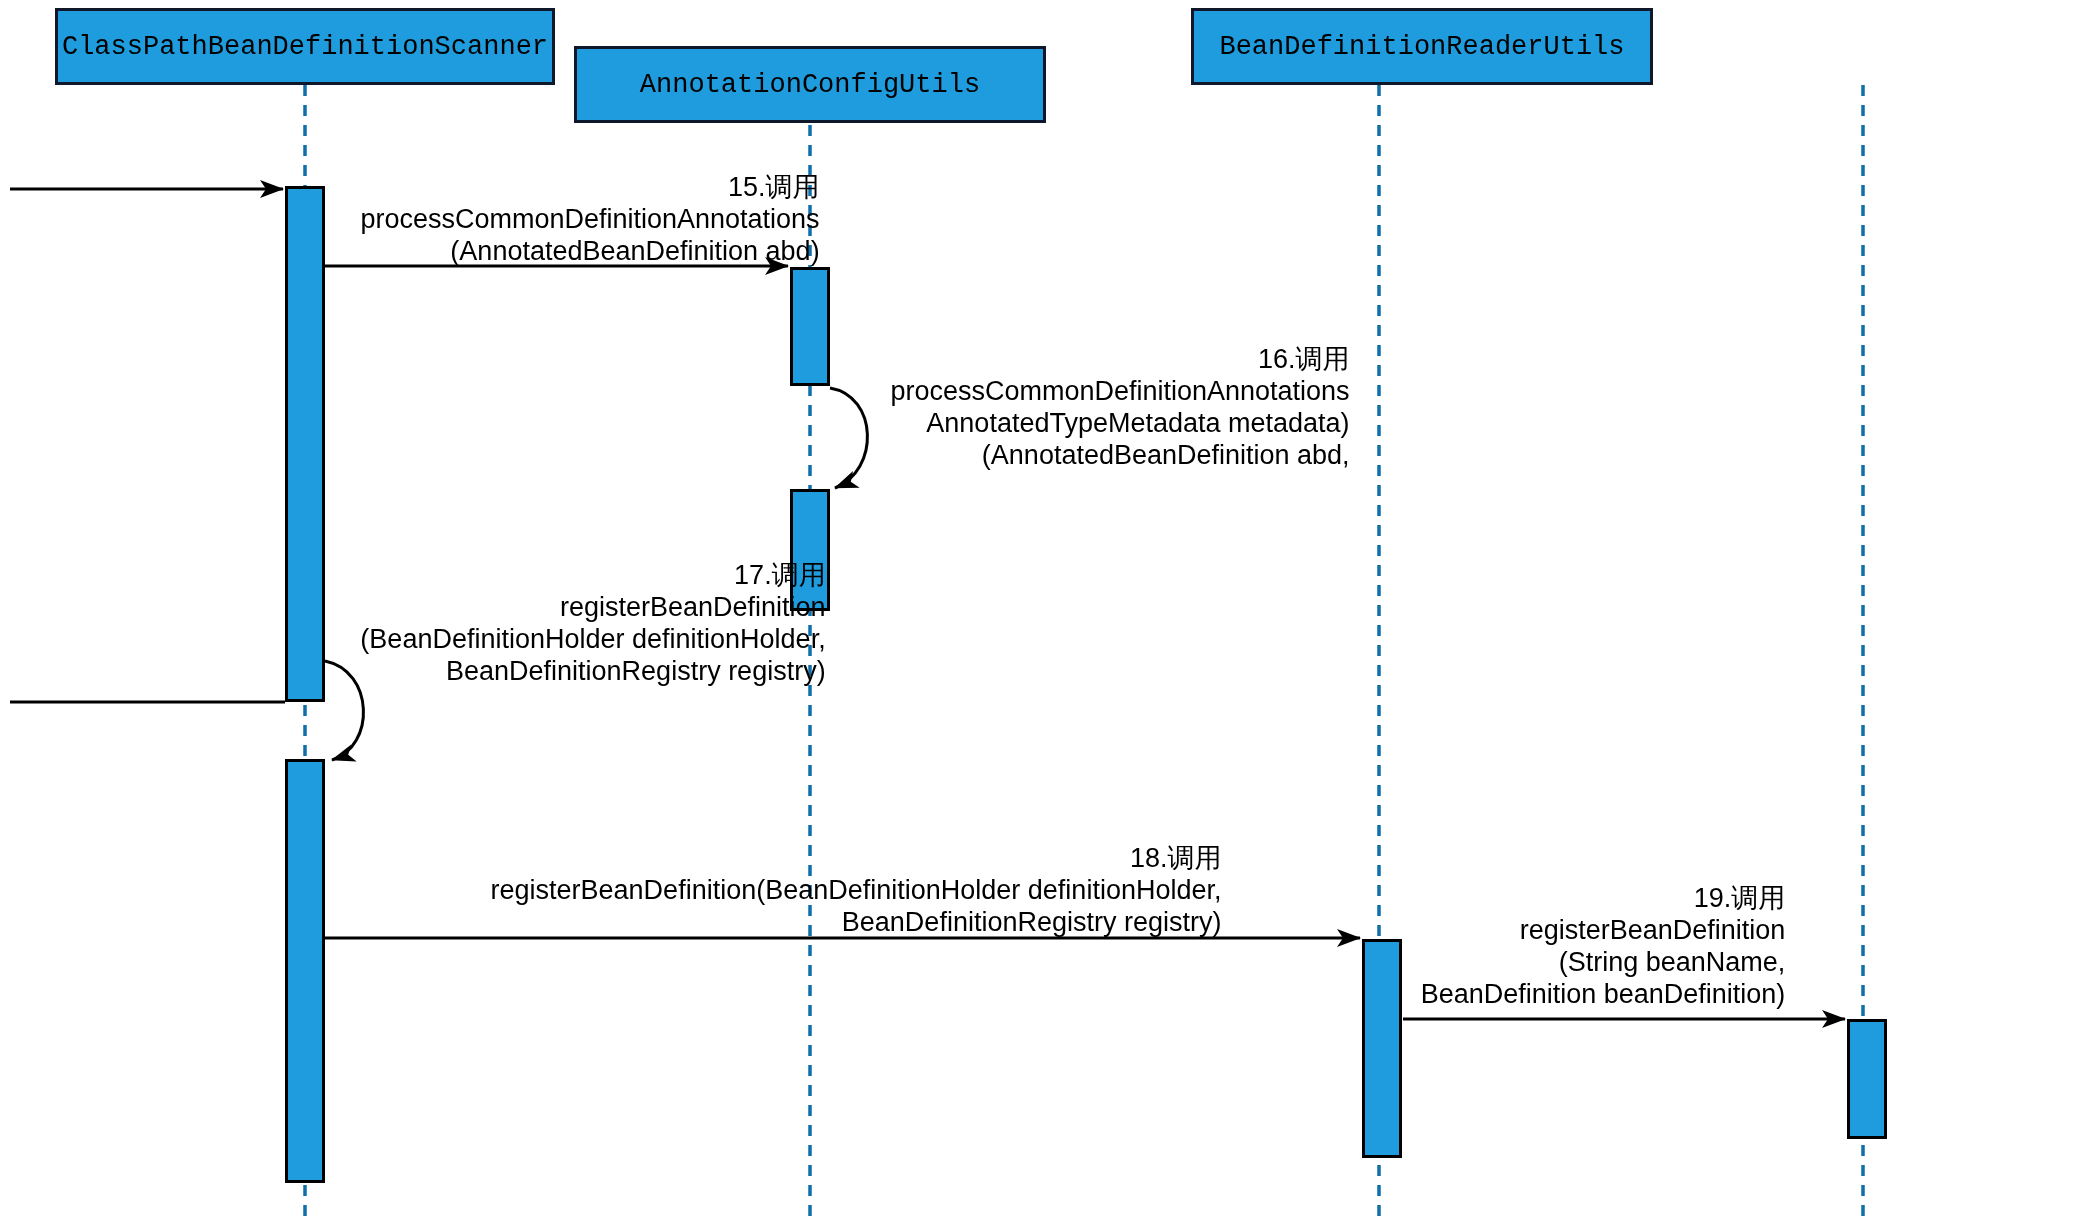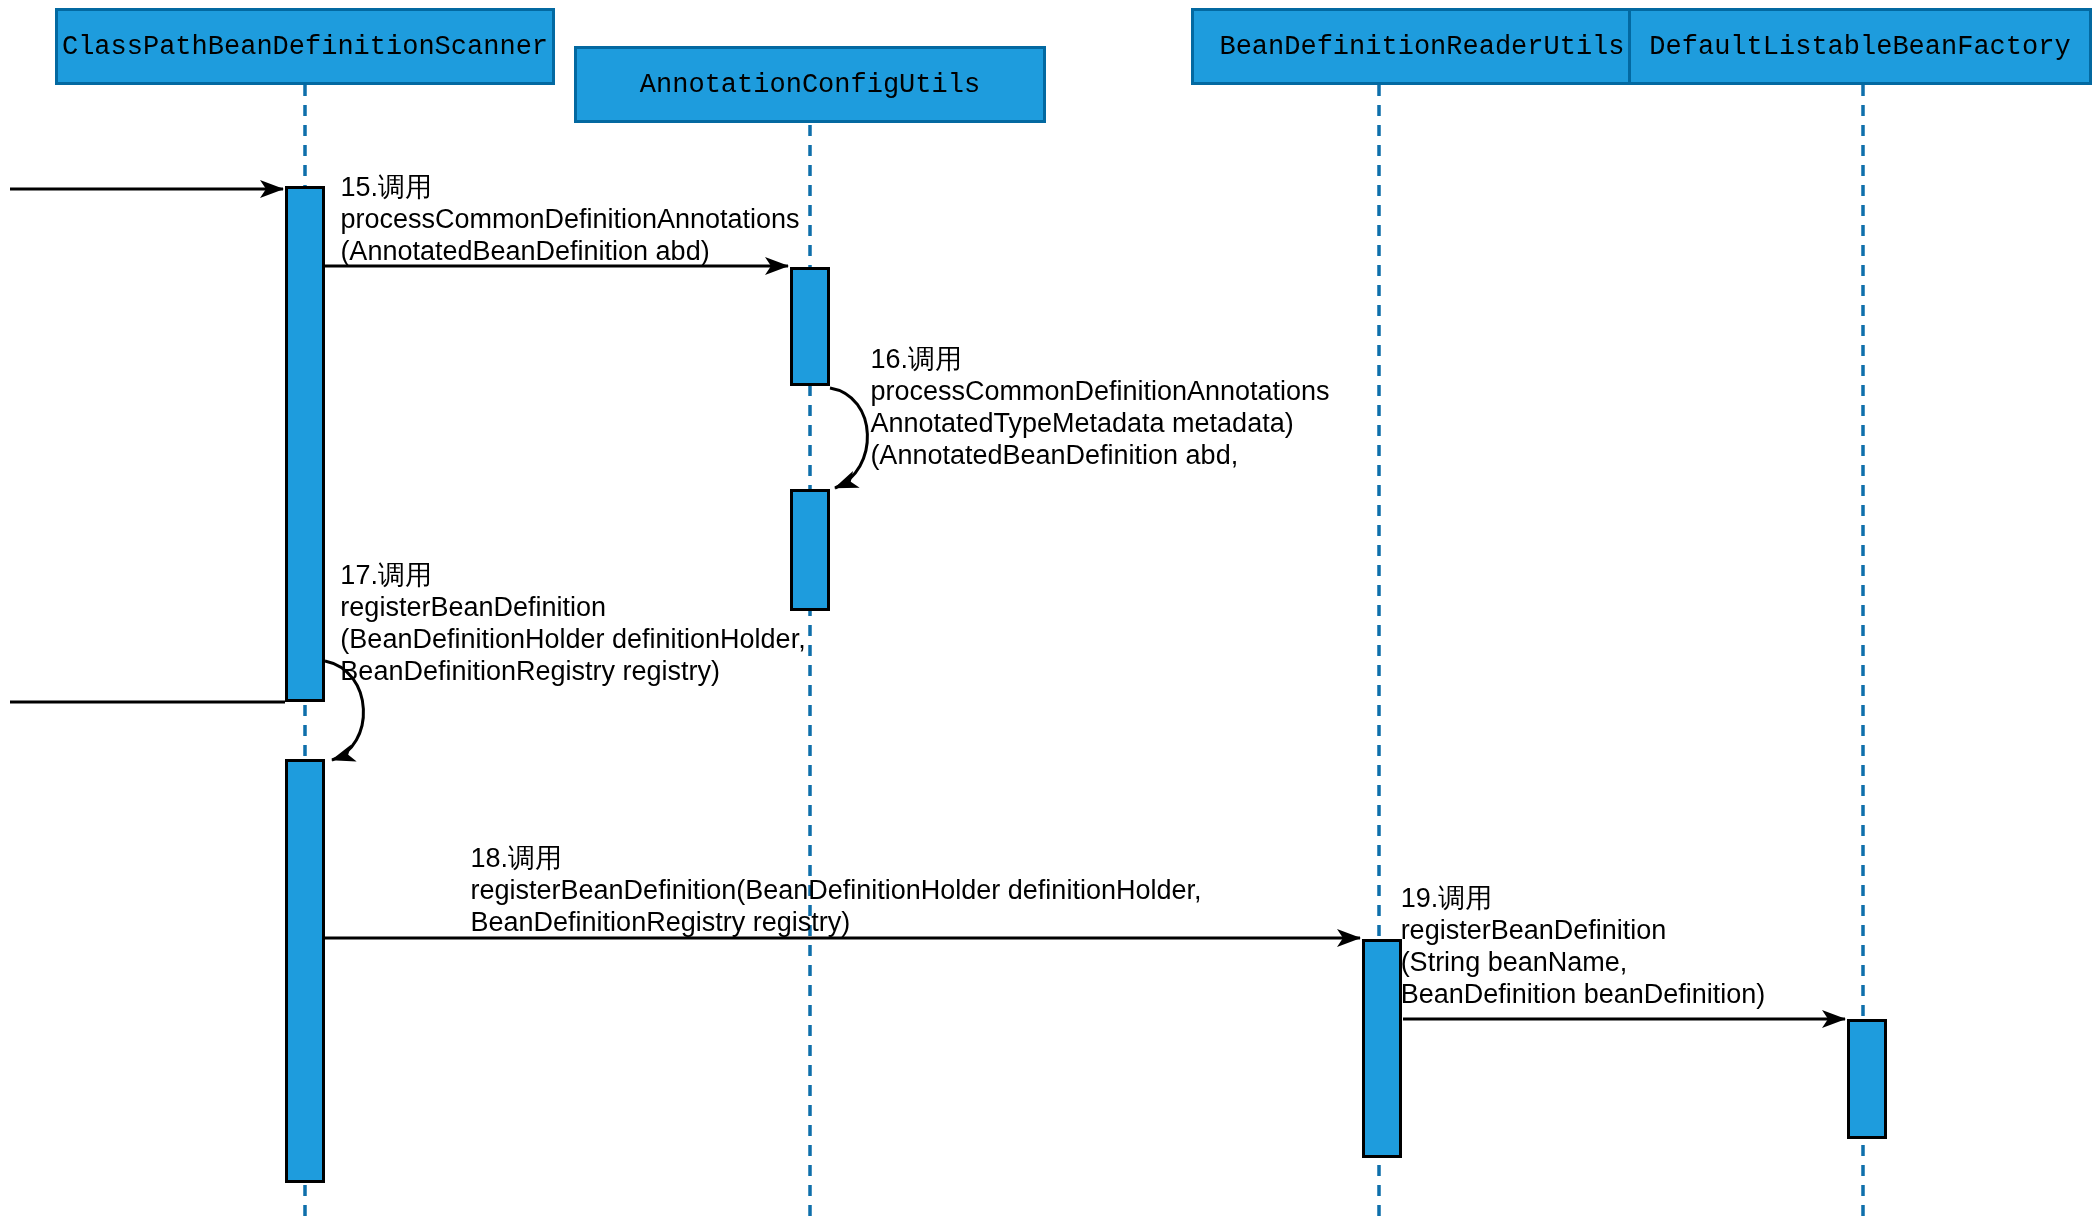--- a/index.html
+++ b/index.html
@@ -19,21 +19,21 @@
   
   .pbox {
     position: absolute;
     top: 8px;
     height: 77px;
     box-sizing: border-box;
     display: flex;
     align-items: center;
     justify-content: center;
     background: #1e9cdd;
-    border: 3px solid #0369a1;
+    border: 3px solid #0f172a;
     font-family: "Liberation Mono", monospace;
     font-size: 27px;
     color: #000000;
     white-space: nowrap;
     z-index: 3;
   }
   #p1 { left: 55px;   width: 500px; }
   #p2 { left: 574px;  width: 472px; margin-top: 38px; }
   #p3 { left: 1191px; width: 462px; }
   #p4 { left: 1628px; width: 464px; }
@@ -51,26 +51,27 @@
   #bar-s2 { left: 285px;  top: 759px;  height: 424px; }
   #bar-a1 { left: 790px;  top: 267px;  height: 119px; }
   #bar-a2 { left: 790px;  top: 489px;  height: 122px; }
   #bar-r1 { left: 1362px; top: 939px;  height: 219px; }
   #bar-f1 { left: 1847px; top: 1019px; height: 120px; }
 
   
   .mlabel {
     position: absolute;
     transform: translateX(-50%);
-    text-align: left;
+    text-align: right;
     font-size: 27px;
     line-height: 32px;
     color: #000000;
     white-space: nowrap;
     z-index: 4;
+    margin-left: 20px;
   }
   #label-m15 { left: 570px;  top: 171px; }
   #label-m16 { left: 1100px; top: 343px; }
   #label-m17 { left: 573px;  top: 559px; }
   #label-m18 { left: 836px;  top: 842px; }
   #label-m19 { left: 1583px; top: 882px; }
 </style>
 </head>
 <body>
 
@@ -99,21 +100,20 @@
     <line x1="10" y1="702" x2="285" y2="702" stroke="#000000" stroke-width="3"></line>
 
     <line x1="325" y1="938" x2="1360" y2="938" stroke="#000000" stroke-width="3" marker-end="url(#arrowhead)"></line>
 
     <line x1="1403" y1="1019" x2="1845" y2="1019" stroke="#000000" stroke-width="3" marker-end="url(#arrowhead)"></line>
   </svg>
 
   <div class="pbox" id="p1">ClassPathBeanDefinitionScanner</div>
   <div class="pbox" id="p2">AnnotationConfigUtils</div>
   <div class="pbox" id="p3">BeanDefinitionReaderUtils</div>
-  <div class="pbox" id="p4">DefaultListableBeanFactory</div>
 
   <div class="abar" id="bar-s1"></div>
   <div class="abar" id="bar-s2"></div>
   <div class="abar" id="bar-a1"></div>
   <div class="abar" id="bar-a2"></div>
   <div class="abar" id="bar-r1"></div>
   <div class="abar" id="bar-f1"></div>
 
   <div class="mlabel" id="label-m15">
     <div>15.调用</div>

